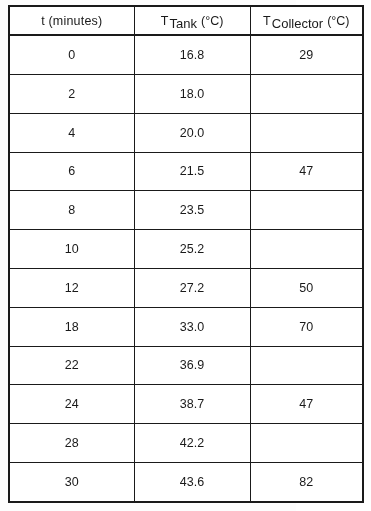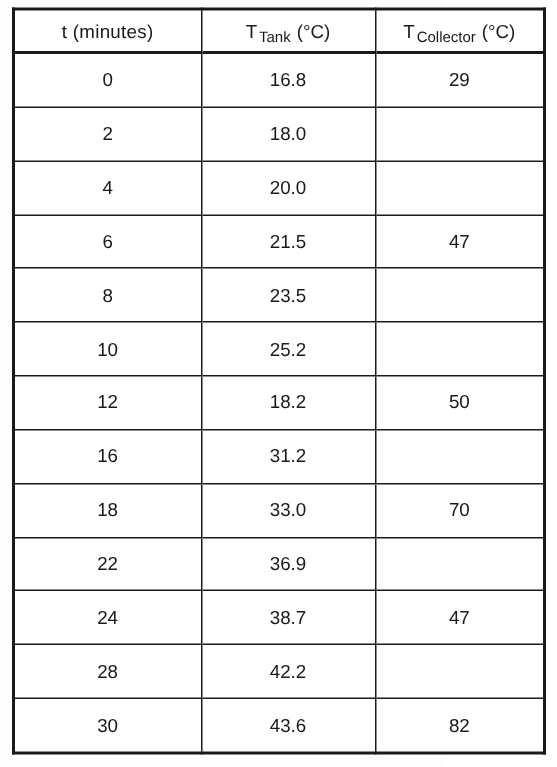--- a/index.html
+++ b/index.html
@@ -68,21 +68,21 @@
     height: 29.4px;
     font-size: 12.5px;
     border-top: 1px solid #1a1a1a;
   }
 
   .data-table tbody tr:first-child td {
     border-top: none;
   }
 
   .hdr-sub {
-    font-size: 10px;
+    font-size: 13px;
     vertical-align: baseline;
     position: relative;
     top: 3px;
     padding: 0 1px;
     margin-top: 20px;
   }
   .hdr-unit {
     padding-left: 3px;
   }
   .hdr-main {
@@ -141,27 +141,22 @@
           <td>23.5</td>
           <td></td>
         </tr>
         <tr>
           <td>10</td>
           <td>25.2</td>
           <td></td>
         </tr>
         <tr>
           <td>12</td>
-          <td>18.2</td>
+          <td>27.2</td>
           <td>50</td>
-        </tr>
-        <tr>
-          <td>16</td>
-          <td>31.2</td>
-          <td></td>
         </tr>
         <tr>
           <td>18</td>
           <td>33.0</td>
           <td>70</td>
         </tr>
         <tr>
           <td>22</td>
           <td>36.9</td>
           <td></td>

